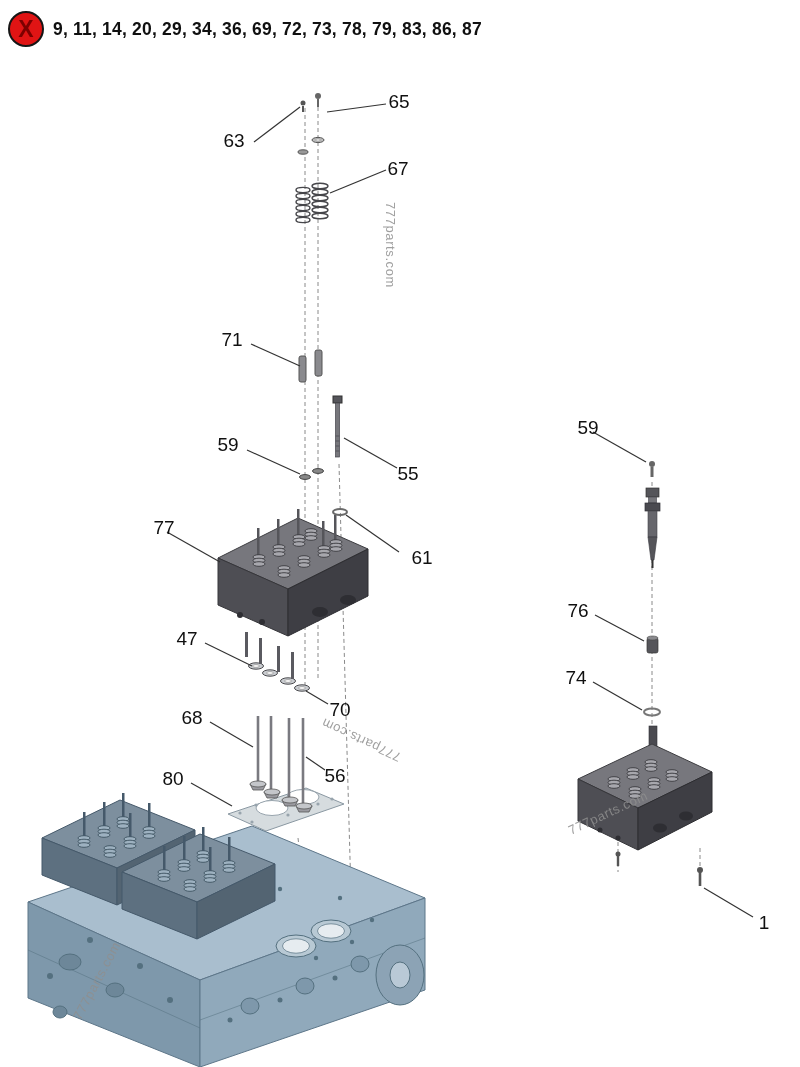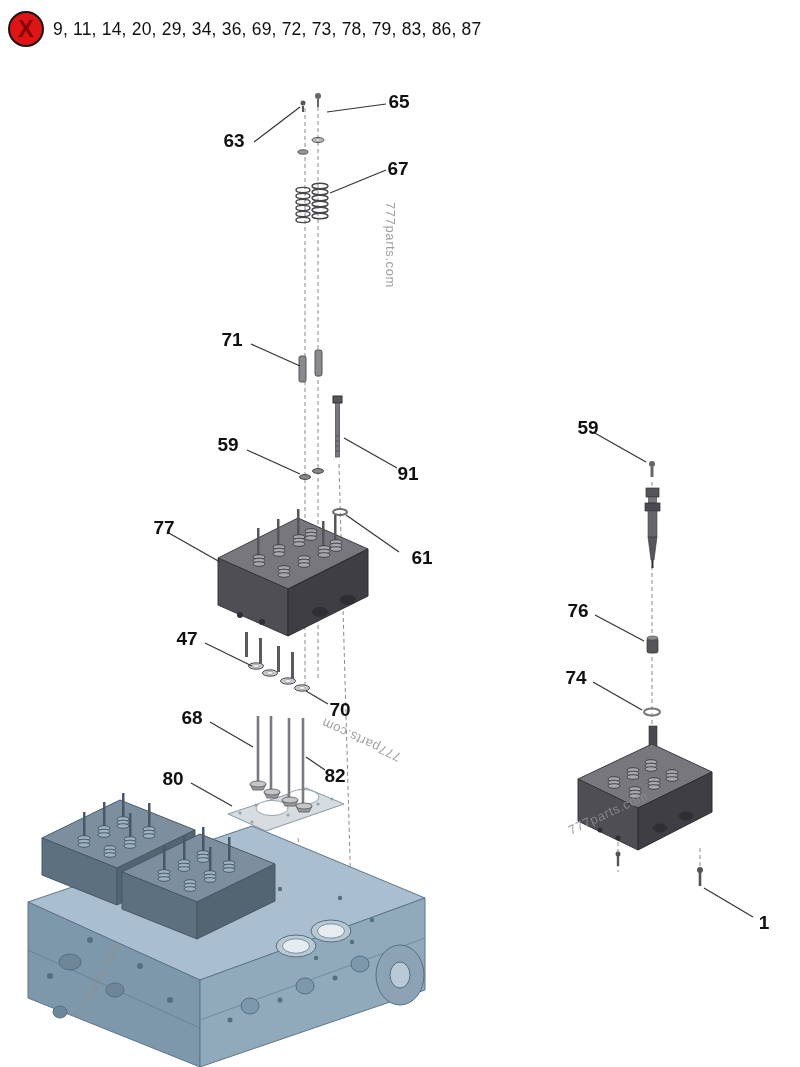--- a/index.html
+++ b/index.html
@@ -2,23 +2,23 @@
 <html><head>
 <meta charset="utf-8">
 <style>
   html,body{margin:0;padding:0;background:#ffffff;}
   .page{position:relative;width:800px;height:1067px;background:#fff;overflow:hidden;
         font-family:"Liberation Sans",sans-serif;}
   .hdr{position:absolute;left:8px;top:11px;display:flex;align-items:center;gap:9px;}
   .badge{width:36px;height:36px;border-radius:50%;background:#e01414;border:2.5px solid #161616;
          color:#7c0000;font-weight:bold;font-size:23px;display:flex;align-items:center;
          justify-content:center;box-sizing:border-box;}
-  .hdr-text{font-weight:normal;font-size:17.5px;color:#101010;letter-spacing:.2px;}
+  .hdr-text{font-weight:bold;font-size:17.5px;color:#101010;letter-spacing:.2px;}
   svg.art{position:absolute;left:0;top:0;}
-  .lbl{position:absolute;transform:translate(-50%,-50%);font-weight:bold;font-size:19px;
+  .lbl{position:absolute;transform:translate(-50%,-50%);font-weight:normal;font-size:19px;
        color:#101010;cursor:pointer;line-height:1;}
   .wm{position:absolute;color:#8f8f8f;opacity:.85;font-size:13px;letter-spacing:.6px;
       white-space:nowrap;transform-origin:0 0;}
 </style>
 </head>
 <body>
 
 <div class="page">
 
   <div class="hdr">
@@ -301,27 +301,27 @@
       <path d="M593 682 L642 710"></path>
       <path d="M753 917 L704 888"></path>
     </g>
   </svg>
 
   <div class="lbl" style="left:399px;top:101px">65</div>
   <div class="lbl" style="left:234px;top:140px">63</div>
   <div class="lbl" style="left:398px;top:168px">67</div>
   <div class="lbl" style="left:232px;top:339px">71</div>
   <div class="lbl" style="left:228px;top:444px">59</div>
-  <div class="lbl" style="left:408px;top:473px">91</div>
+  <div class="lbl" style="left:408px;top:473px">55</div>
   <div class="lbl" style="left:422px;top:557px">61</div>
   <div class="lbl" style="left:164px;top:527px">77</div>
   <div class="lbl" style="left:187px;top:638px">47</div>
   <div class="lbl" style="left:340px;top:709px">70</div>
   <div class="lbl" style="left:192px;top:717px">68</div>
-  <div class="lbl" style="left:335px;top:775px">82</div>
+  <div class="lbl" style="left:335px;top:775px">56</div>
   <div class="lbl" style="left:173px;top:778px">80</div>
   <div class="lbl" style="left:588px;top:427px">59</div>
   <div class="lbl" style="left:578px;top:610px">76</div>
   <div class="lbl" style="left:576px;top:677px">74</div>
   <div class="lbl" style="left:764px;top:922px">1</div>
 
   <div class="wm" style="left:398px;top:202px;transform:rotate(90deg)">777parts.com</div>
   <div class="wm" style="left:397px;top:765px;transform:rotate(205deg)">777parts.com</div>
   <div class="wm" style="left:70px;top:1015px;transform:rotate(-62deg)">777parts.com</div>
   <div class="wm" style="left:566px;top:824px;transform:rotate(-25deg)">777parts.com</div>

